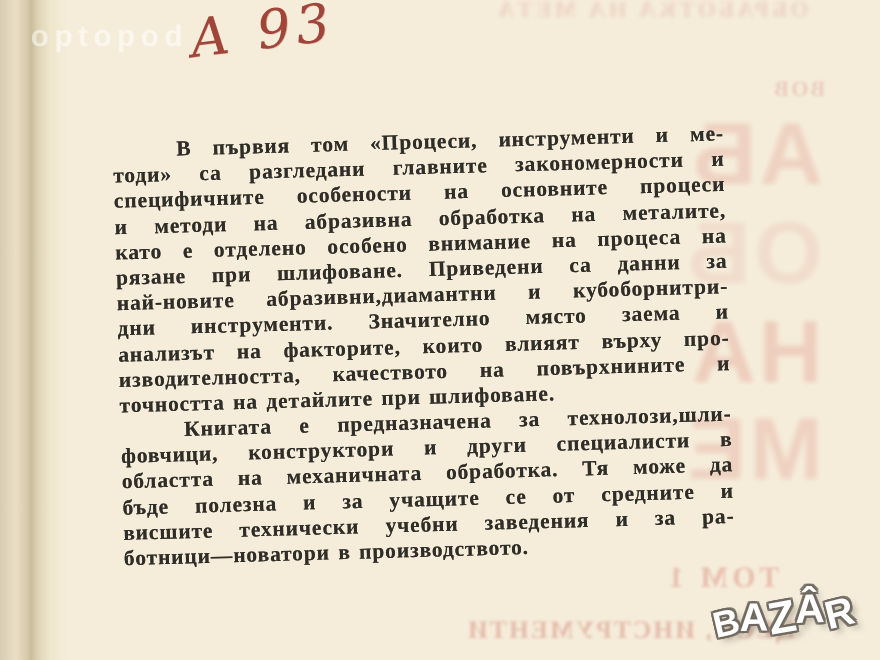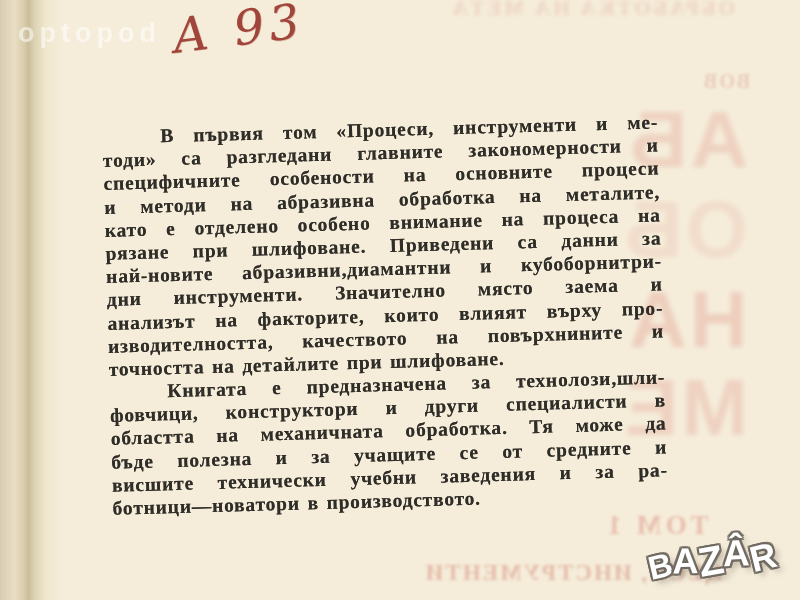--- a/index.html
+++ b/index.html
@@ -73,21 +73,21 @@
     font:bold 19.5px "Liberation Serif","DejaVu Serif",serif;
     color:#2f2d28;letter-spacing:0.8px;word-spacing:2px;
     text-align:justify;text-align-last:justify;
     text-shadow:0 0 0.5px rgba(45,42,35,0.75);
     white-space:nowrap;
   }
   .line.indent{padding-left:58px;}
   .line.para-end{text-align-last:left;}
   
   .wm-seller{
-    position:absolute;left:18px;top:18px;
+    position:absolute;left:28px;top:18px;
     font:bold 27px "Liberation Sans","DejaVu Sans",sans-serif;
     color:rgba(255,255,255,0.55);letter-spacing:5px;
     filter:blur(0.7px);
   }
   .wm-bazar{
     position:absolute;left:648px;top:536px;transform:rotate(-5deg);
     font-family:"Liberation Sans","DejaVu Sans",sans-serif;
   }
   .wm-bazar span{
     display:inline-block;font-weight:900;color:#fff;

